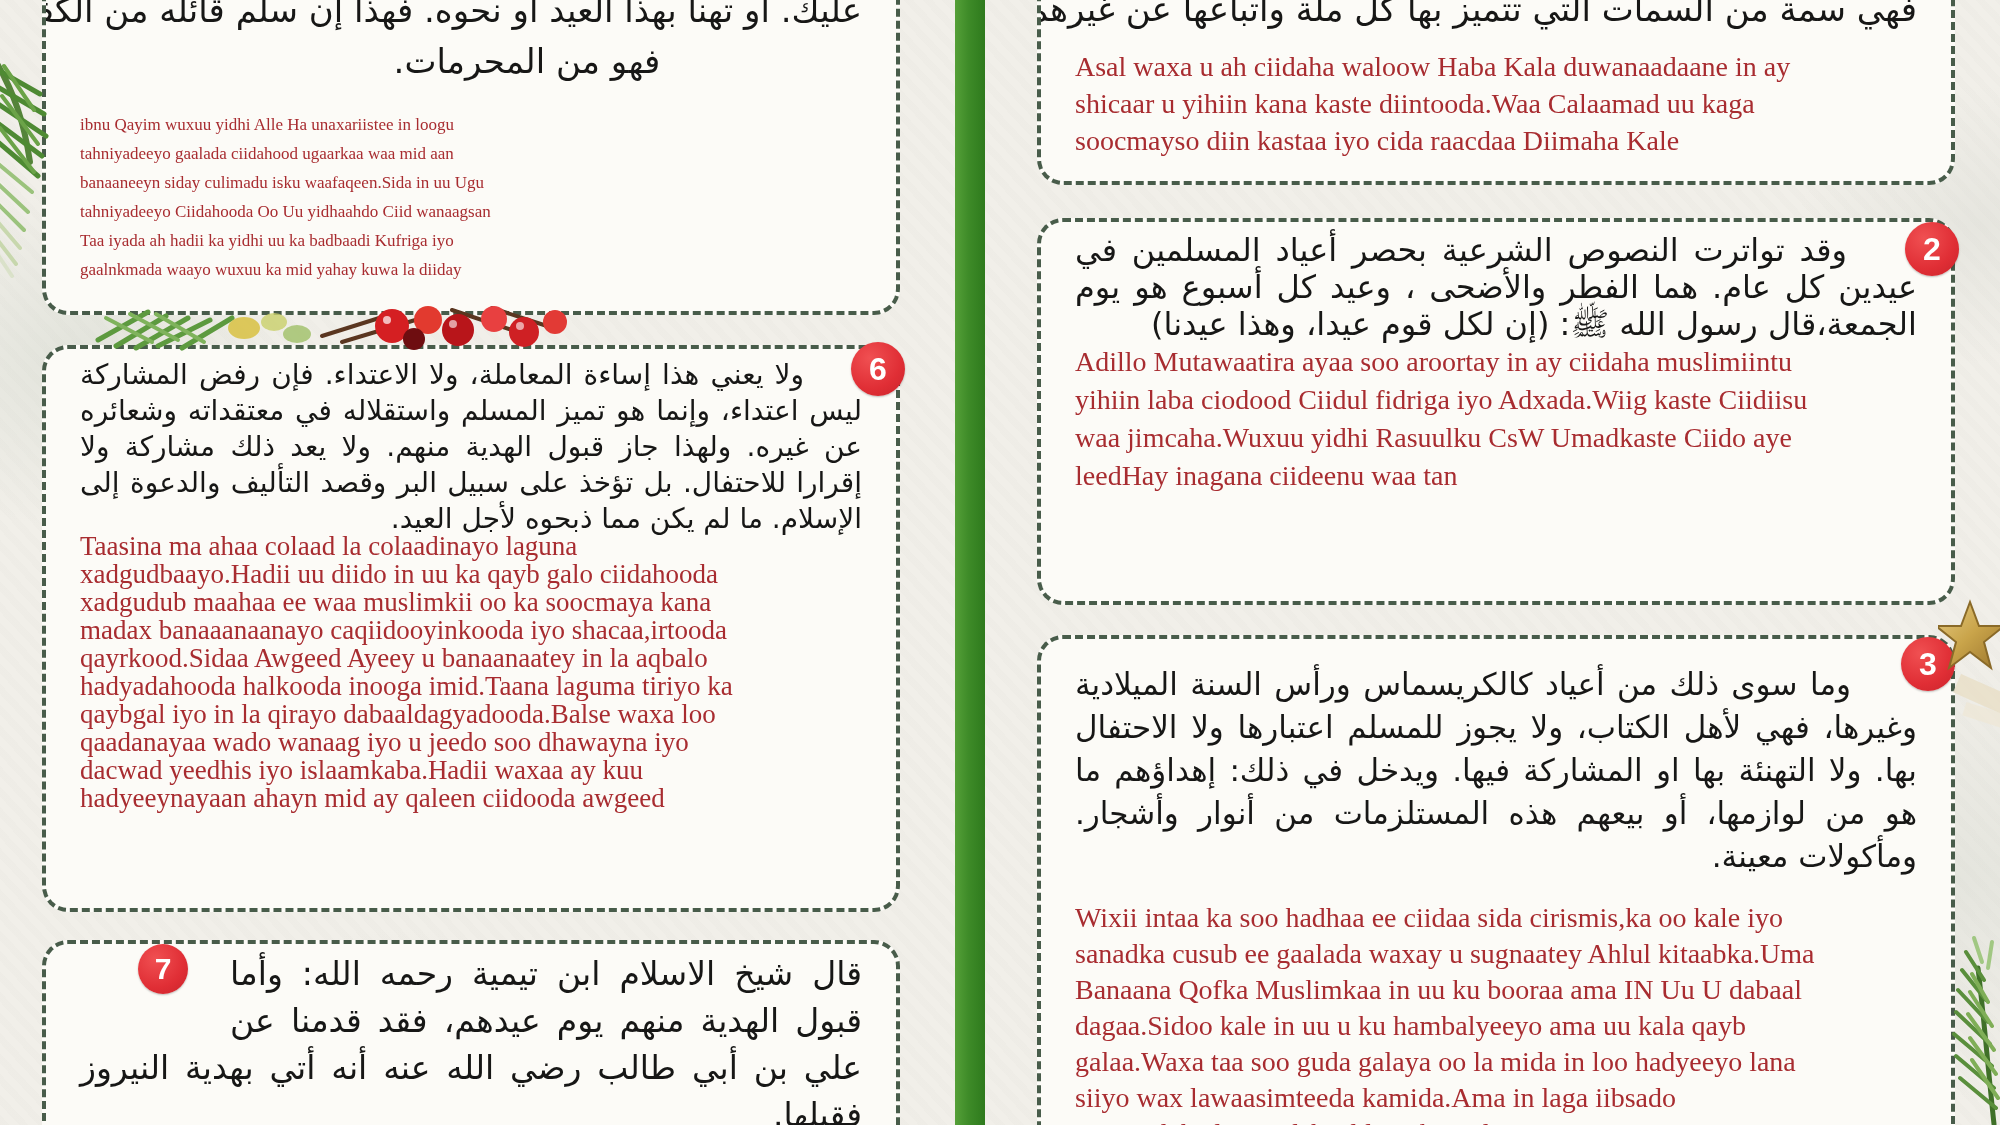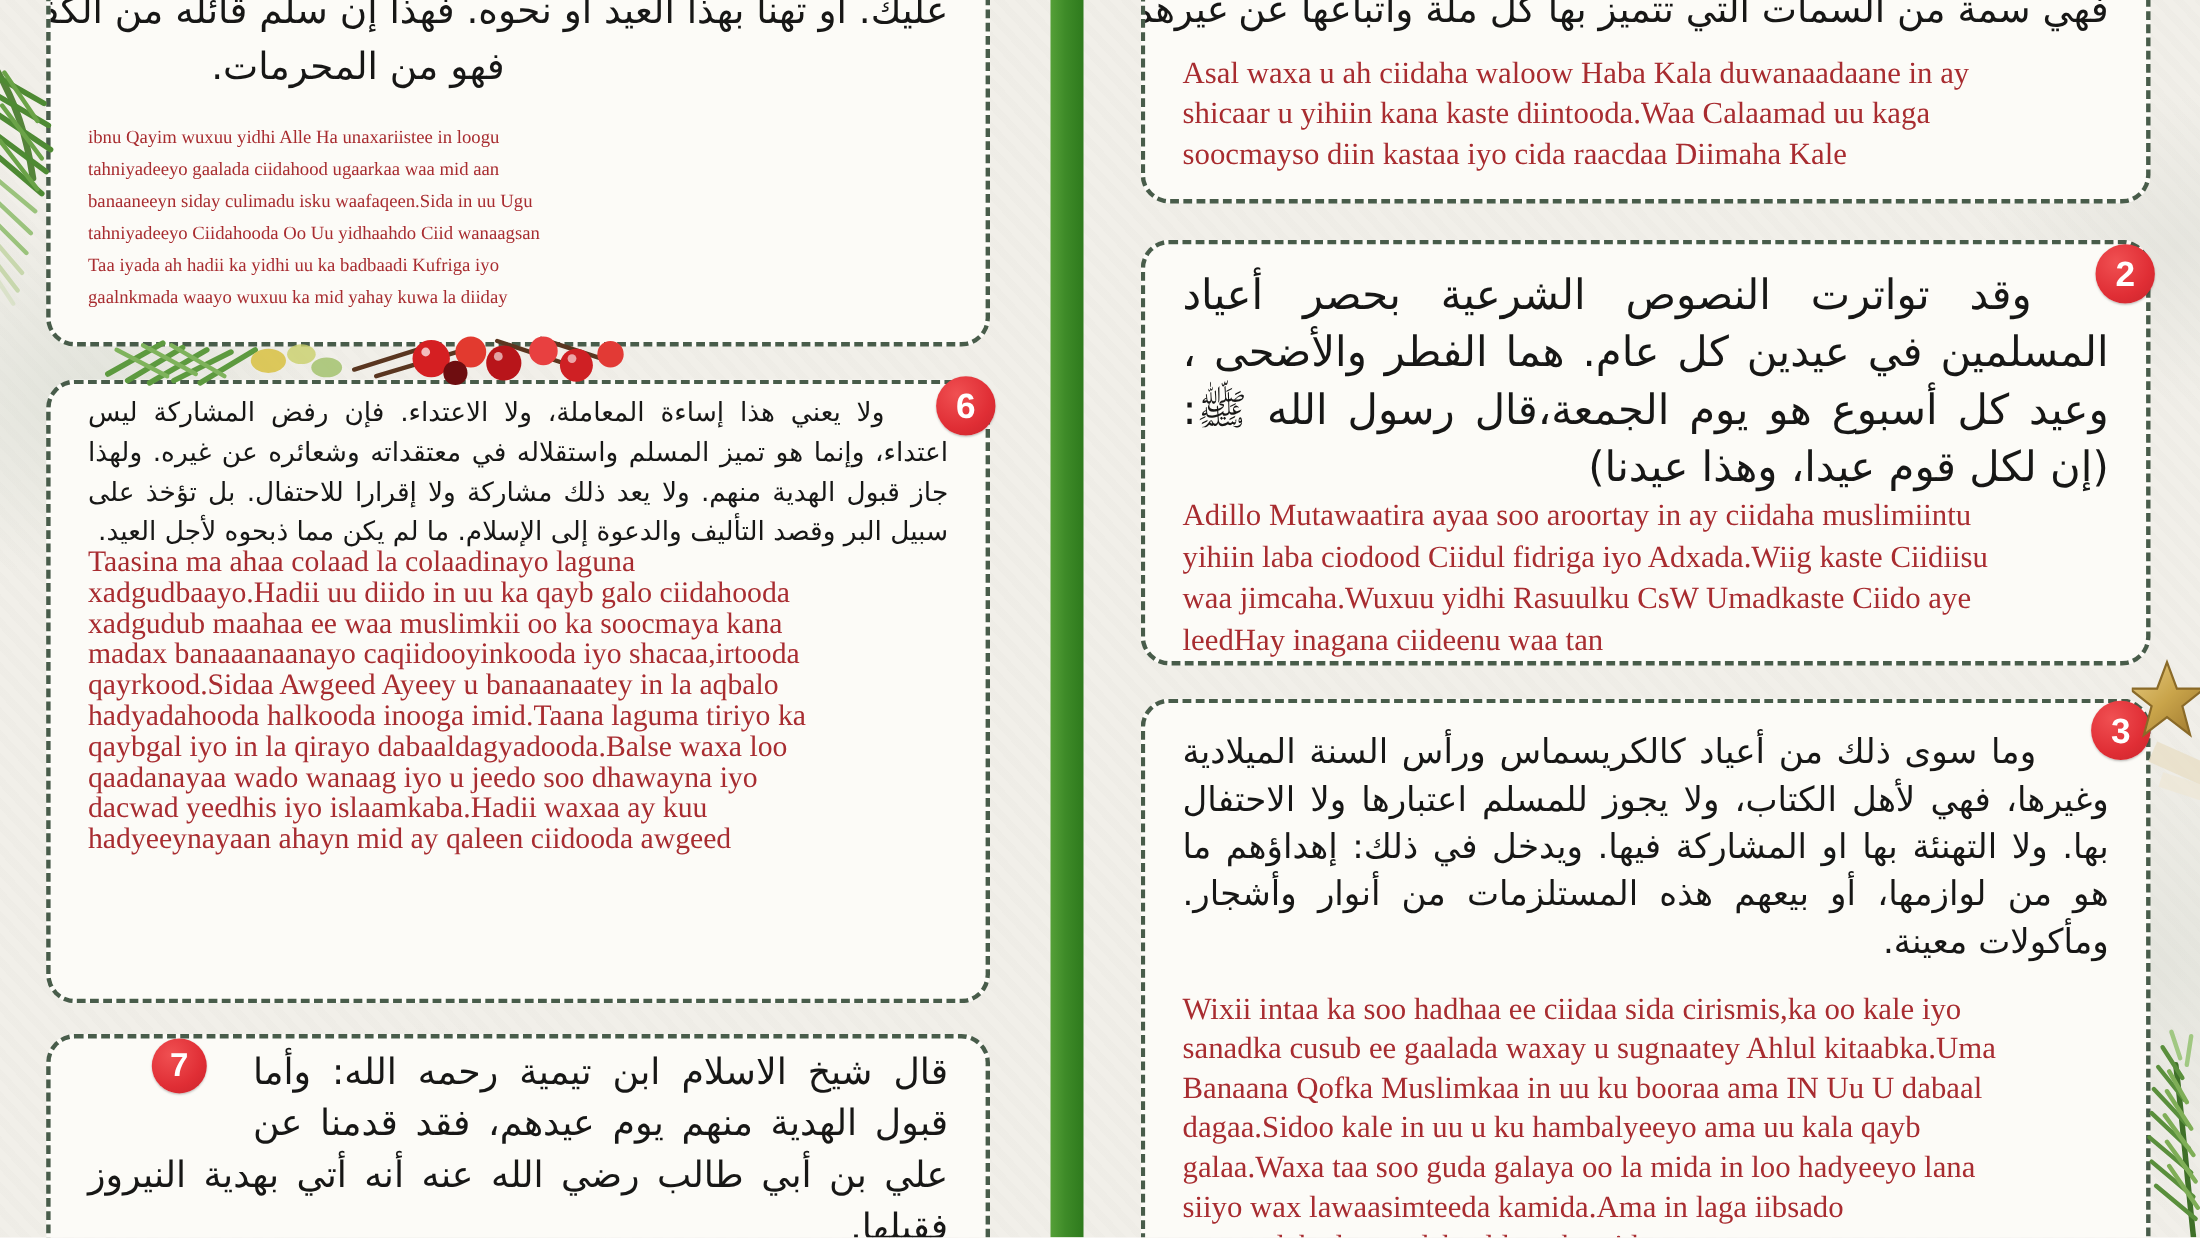--- a/index.html
+++ b/index.html
@@ -43,33 +43,33 @@
     direction:rtl;
     text-align:justify;
     color:#171716;
   }
   .somali{
     font-family:"Liberation Serif",serif;
     color:#a82c30;
     white-space:pre-line;
   }
   .ar-l1{font-size:34px;line-height:52px;margin-top:40px;text-align-last:justify;white-space:nowrap;}
-  .ar-l1-2{font-family:"DejaVu Sans",sans-serif;direction:rtl;color:#171716;font-size:34px;line-height:46px;text-align:left;padding-left:112px;margin-top:2px;}
+  .ar-l1-2{font-family:"DejaVu Sans",sans-serif;direction:rtl;color:#171716;font-size:34px;line-height:46px;text-align:center;padding-left:112px;margin-top:2px;}
   .so-l1{font-size:17px;line-height:29px;margin-top:26px;}
 
-  .ar-l6{font-size:24px;line-height:36px;margin-top:8px;text-indent:58px;}
+  .ar-l6{font-size:28px;line-height:36px;margin-top:8px;text-indent:58px;}
   .so-l6{font-size:27px;line-height:28px;margin-top:-5px;}
 
   .ar-l7{font-size:33px;line-height:47px;margin-top:6px;}
   .spacer-badge{float:left;width:150px;height:50px;}
 
   .ar-rtop{font-size:34px;line-height:50px;margin-top:100px;text-align-last:justify;white-space:nowrap;}
   .so-rtop{font-size:28px;line-height:37px;margin-top:14px;}
 
-  .ar-r2{font-size:38px;line-height:52px;margin-top:20px;text-indent:70px;}
+  .ar-r2{font-size:32px;line-height:37px;margin-top:10px;text-indent:70px;}
   .so-r2{font-size:28px;line-height:38px;margin-top:0px;}
 
   .ar-r3{font-size:31px;line-height:43px;margin-top:24px;text-indent:66px;}
   .so-r3{font-size:28px;line-height:36px;margin-top:22px;}
 
   .badge{
     position:absolute;z-index:6;
     width:54px;height:54px;border-radius:50%;
     background:radial-gradient(circle at 35% 30%, #f05052, #e02e35 60%, #c9232b 100%);
     color:#ffffff;

